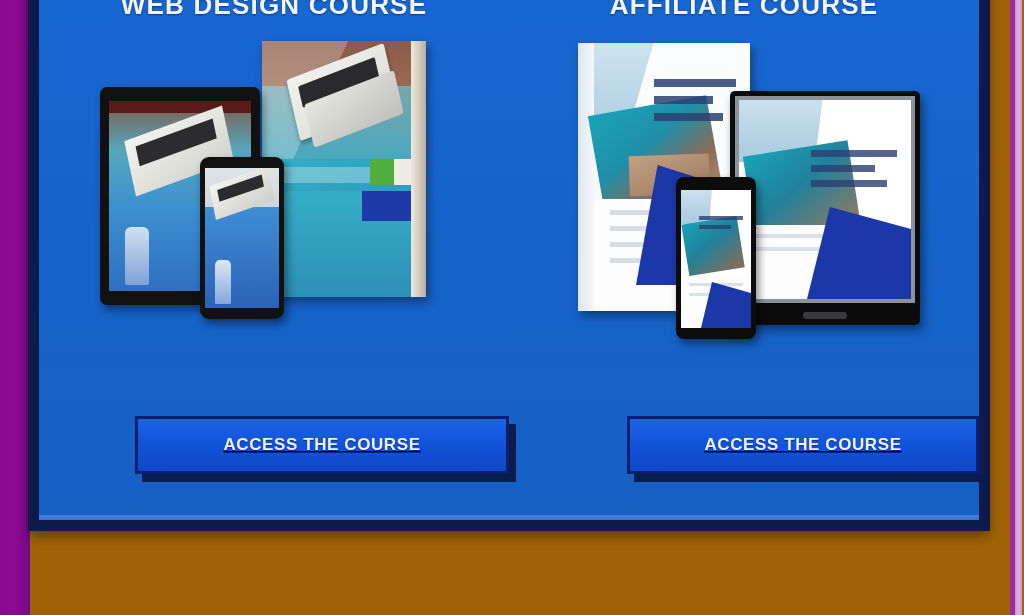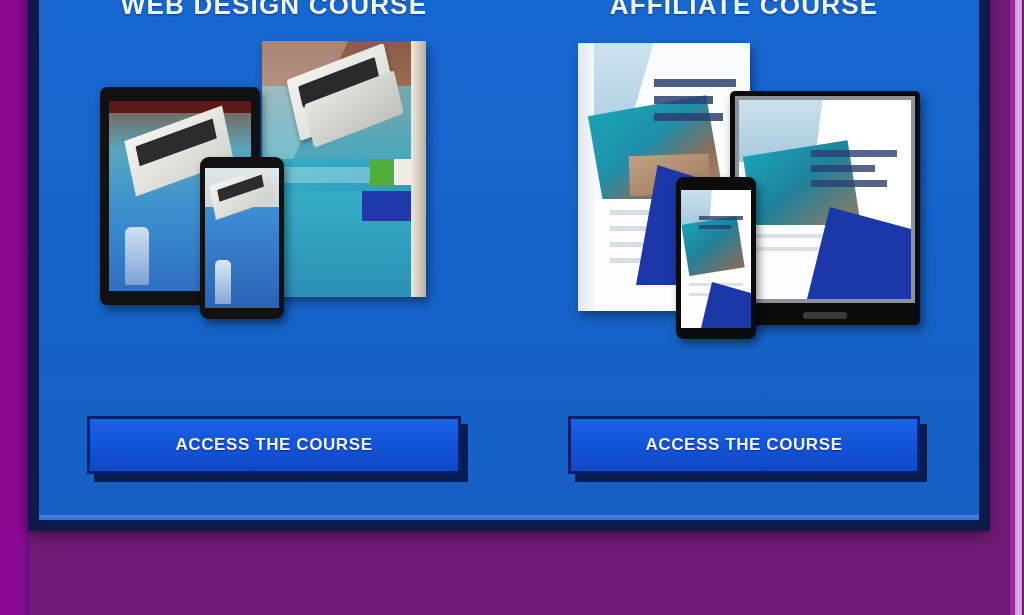--- a/index.html
+++ b/index.html
@@ -4,21 +4,21 @@
 <style>
   * { margin:0; padding:0; box-sizing:border-box; }
   html,body { width:1024px; height:615px; overflow:hidden; }
   body {
     font-family: "Liberation Sans", sans-serif;
     background:#87068b;
     position:relative;
   }
 
   
-  #canvas { position:absolute; inset:0; background:#701a75; }
+  #canvas { position:absolute; inset:0; background:#a16207; }
   #canvas::before{
     content:""; position:absolute; left:0; top:0; bottom:0; width:30px;
     background:linear-gradient(90deg,#8d0790 0%, #8a0a92 60%, #6d0c86 100%);
   }
   .right-strip{
     position:absolute; top:0; bottom:0; right:2px; width:7px;
     background:linear-gradient(90deg,#c98fd0 0%, #dcb3e2 40%, #cf9bd6 100%);
   }
   .right-strip2{
     position:absolute; top:0; bottom:0; right:9px; width:5px;
@@ -284,21 +284,21 @@
   .af-phone .scr .ttl i:nth-child(2){ width:72%; }
   .af-phone .scr .hand{ position:absolute; left:4px; top:30px; width:56px; height:52px;
     background:linear-gradient(150deg,#1aa3b8,#20819b 45%,#8d6b55); transform:rotate(-9deg); }
   .af-phone .scr .doc{ position:absolute; left:0; right:0; bottom:0; height:52px; background:#fdfdfd; }
   .af-phone .scr .doc i{ display:block; height:3px; margin:7px 8px; background:#dbe1e9; }
   .af-phone .scr .wedge{ position:absolute; right:0; bottom:0; width:50px; height:46px; background:#1c37a8;
     clip-path:polygon(22% 0, 100% 24%, 100% 100%, 0 100%); }
 
   
   .cta-zone{ position:absolute; left:0; right:0; bottom:46px; display:flex; }
-  .cta-cell{ flex:1; display:flex; justify-content:center; }
+  .cta-cell{ flex:1; display:flex; justify-content:flex-end;text-decoration:underline; }
   .cta{
     position:relative;
     width:374px; height:58px;
     background:linear-gradient(180deg,#1b62e8 0%, #1354d8 48%, #0e48c6 100%);
     border:3px solid #0b1f6e;
     box-shadow:7px 8px 0 rgba(5,12,48,.80);
     display:flex; align-items:center; justify-content:center;
     cursor:pointer;
   }
   .cta span{

